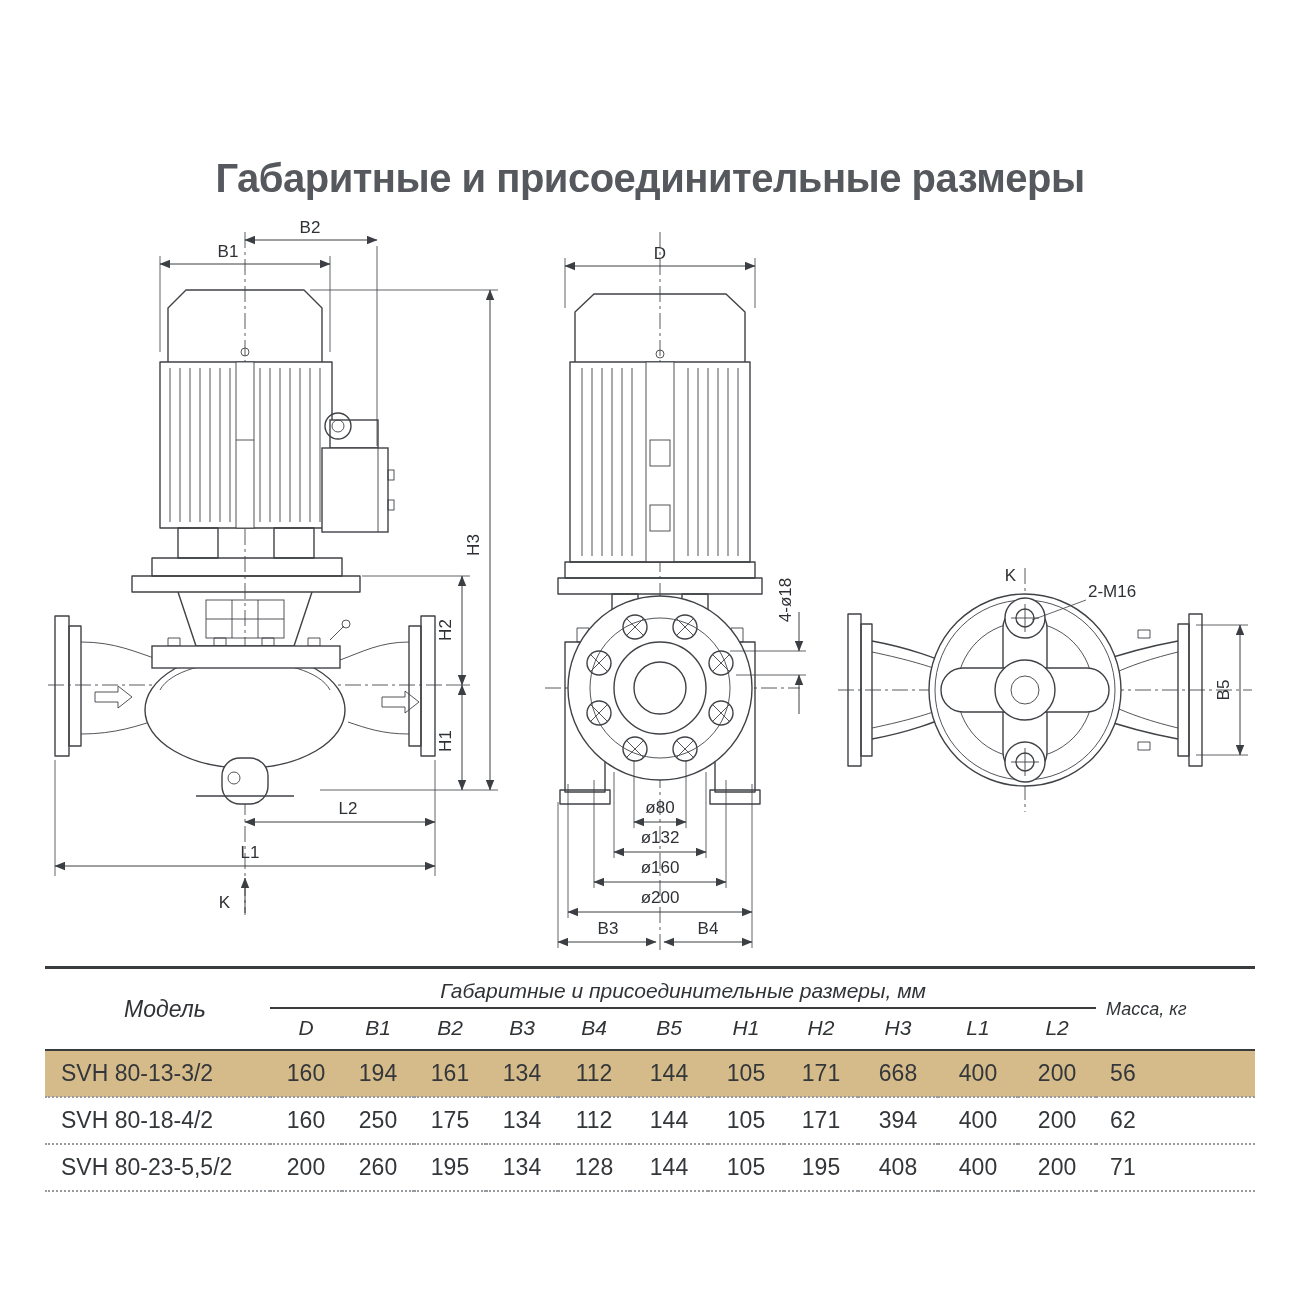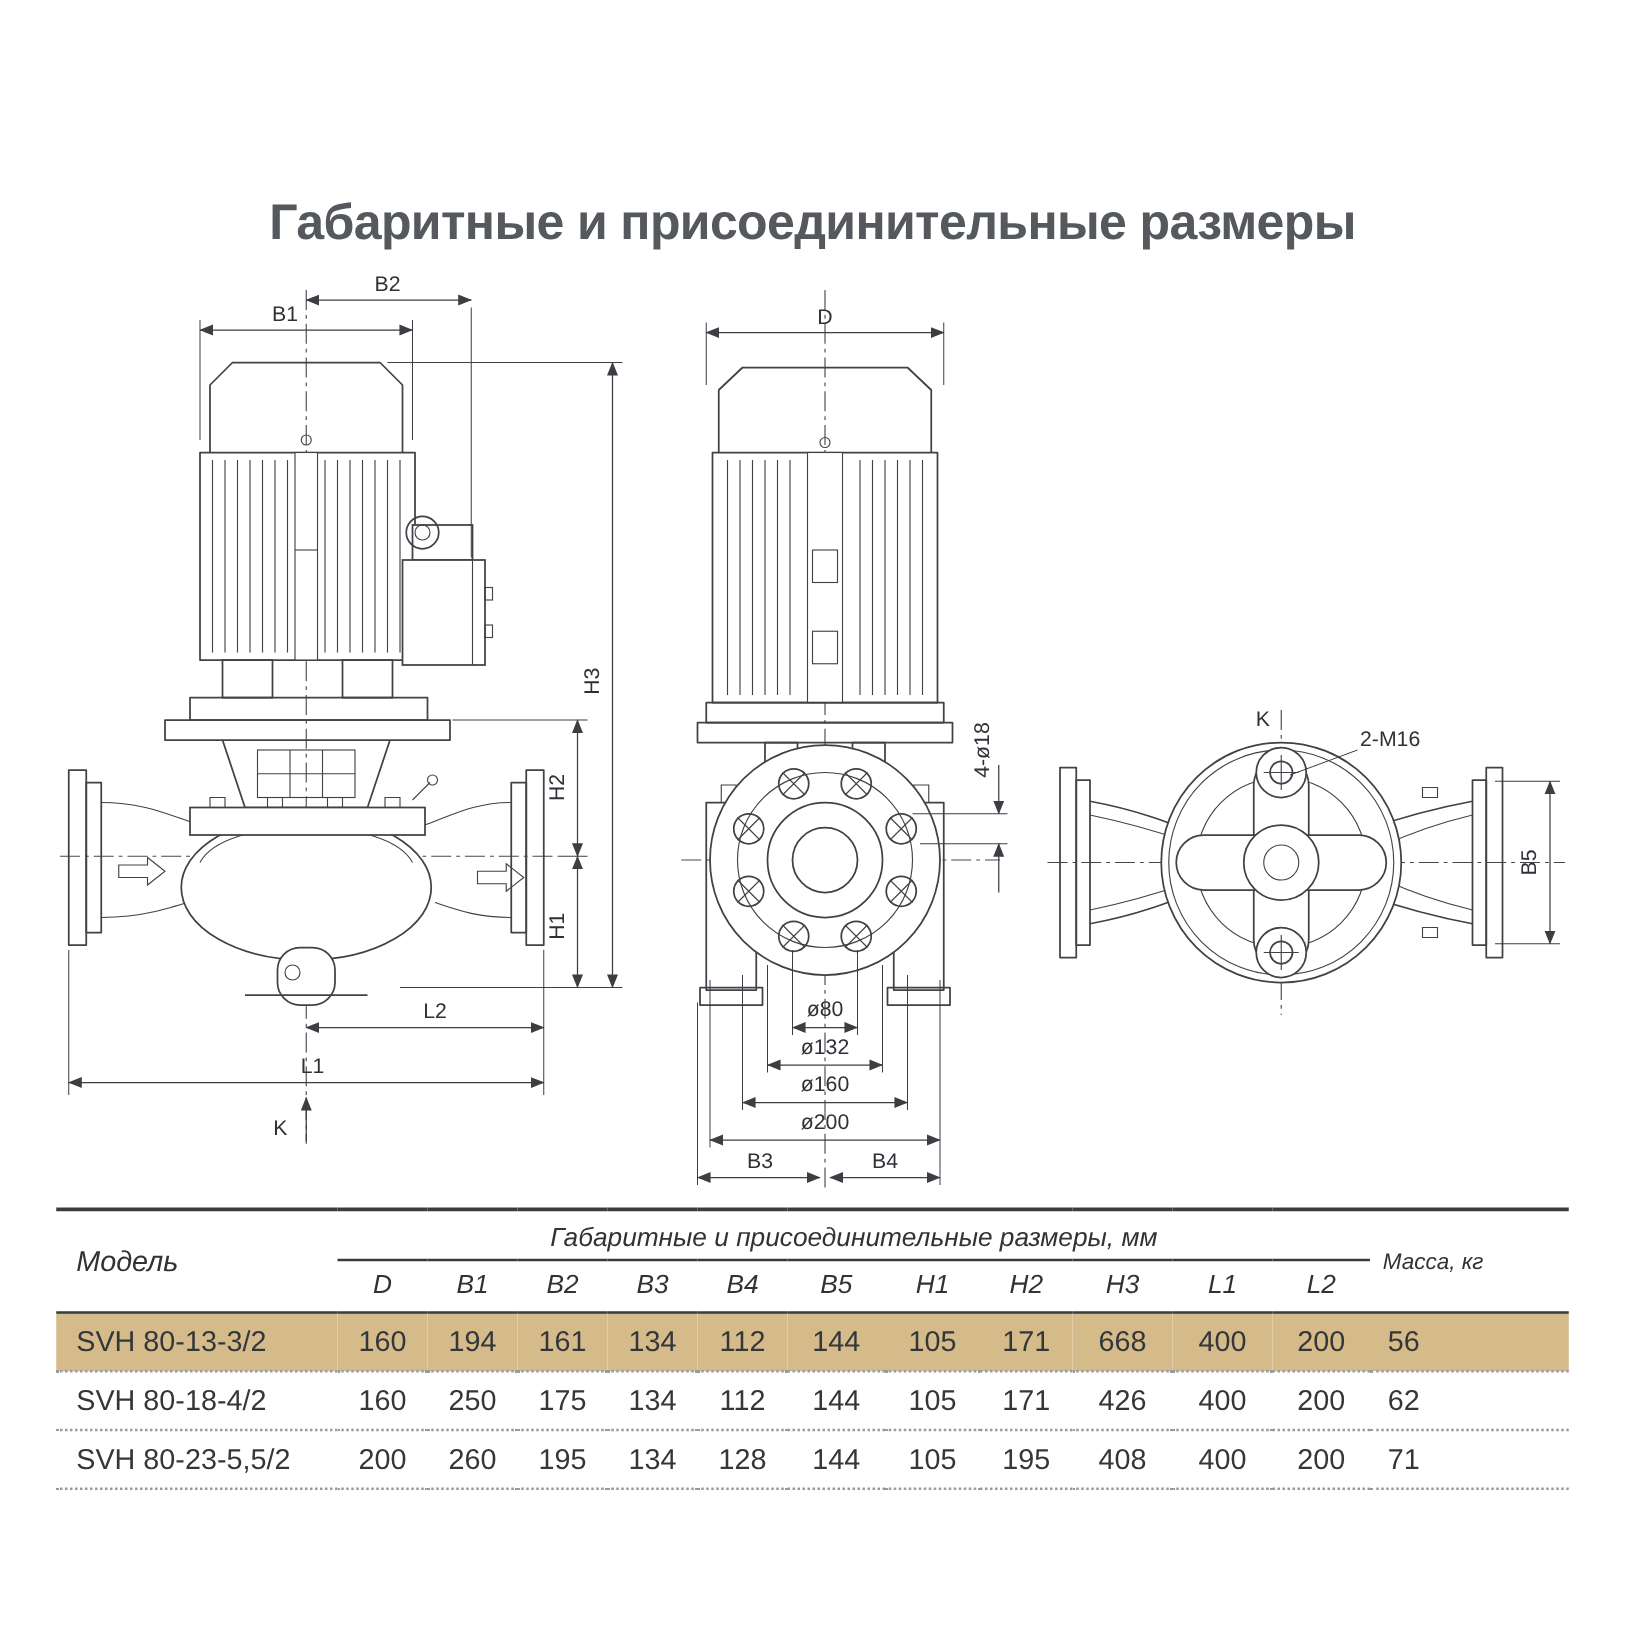--- a/index.html
+++ b/index.html
@@ -15,21 +15,21 @@
   .oft{fill:#fff;stroke:#3f4246;stroke-width:.9;}
   .cl{fill:none;stroke:#45484c;stroke-width:.9;stroke-dasharray:16 4 3 4;}
   .dim{fill:none;stroke:#3b3e42;stroke-width:1;}
   .de{fill:none;stroke:#3b3e42;stroke-width:.8;}
   .dl{font:17px "Liberation Sans",sans-serif;fill:#2e3135;}
   
   #tablezone{position:absolute;top:966px;left:45px;width:1210px;}
   table.tbl{width:1210px;border-collapse:collapse;table-layout:fixed;
             border-top:3px solid #393c3e;}
   .tbl th{font-style:italic;font-weight:normal;font-size:21px;color:#303336;}
-  .tbl th.model-h{text-align:left;padding-left:16px;font-size:23px;
+  .tbl th.model-h{text-align:center;padding-left:16px;font-size:23px;
                   border-bottom:2px solid #393c3e;}
   .tbl th.group-h{border-bottom:2px solid #393c3e;padding:10px 0 4px;font-size:21px;}
   .tbl th.mass-h{text-align:left;padding-left:10px;font-size:18px;
                  border-bottom:2px solid #393c3e;}
   .tbl tr.subhead th{padding:7px 0 9px;border-bottom:2px solid #393c3e;font-size:21px;}
   .tbl td{font-size:23px;text-align:center;height:45px;padding:0;}
   .tbl td.model{text-align:left;padding-left:16px;}
   .tbl td.mass{text-align:left;padding-left:14px;}
   .tbl tbody tr{border-bottom:2px dotted #979b9e;margin-left:24px;}
   col.c-model{width:225px;} col.c-num{width:72px;} col.c-b5{width:78px;}
@@ -294,21 +294,21 @@
         <tr>
           <td class="model">SVH 80-18-4/2</td>
           <td>160</td>
           <td>250</td>
           <td>175</td>
           <td>134</td>
           <td>112</td>
           <td>144</td>
           <td>105</td>
           <td>171</td>
-          <td>426</td>
+          <td>394</td>
           <td>400</td>
           <td>200</td>
           <td class="mass">62</td>
         </tr>
         <tr>
           <td class="model">SVH 80-23-5,5/2</td>
           <td>200</td>
           <td>260</td>
           <td>195</td>
           <td>134</td>

